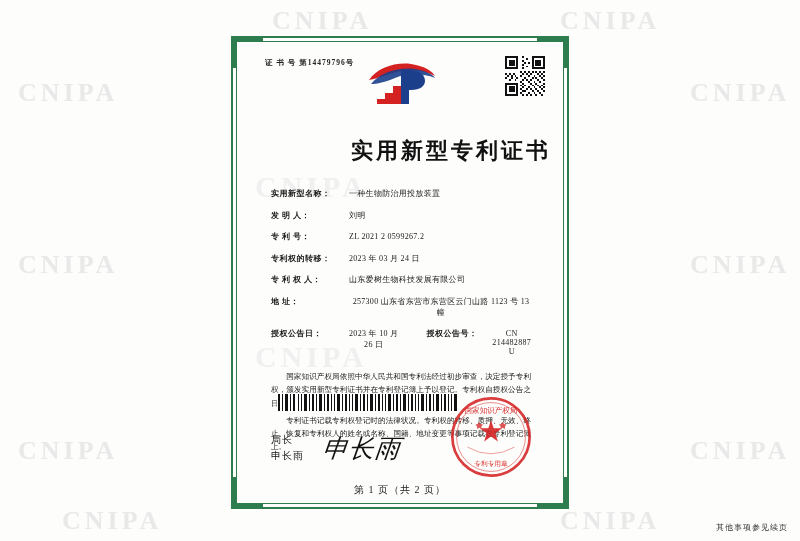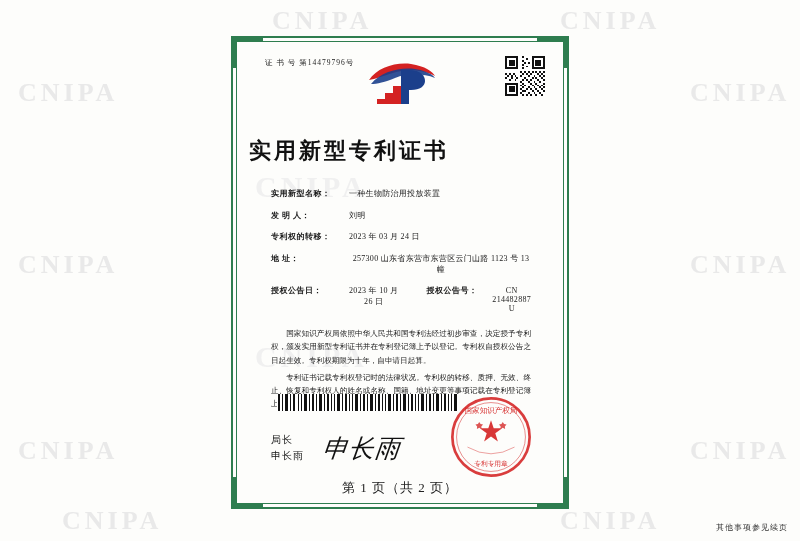--- a/index.html
+++ b/index.html
@@ -79,20 +79,21 @@
     box-sizing: border-box;
   }
 
   .cert-no {
     font-family: "Liberation Serif", serif;
     font-size: 7.5px;
     color: #222;
     letter-spacing: 1px;
     margin-left: 16px;
     margin-top: 6px;
+    font-weight: bold;
   }
 
   
   .qr {
     position: absolute;
     right: 22px;
     top: 18px;
     width: 40px;
     height: 40px;
   }
@@ -106,21 +107,21 @@
     justify-content: center;
   }
   .logo {
     width: 74px;
     height: 44px;
     position: relative;
   }
 
   .title {
     margin-top: 68px;
-    text-align: left;
+    text-align: right;
     font-family: Liberation Serif, serif;
     font-weight: bold;
     font-size: 22px;
     letter-spacing: 3px;
     color: #111;
   }
 
   .fields {
     margin-top: 22px;
     padding-left: 22px;
@@ -199,21 +200,21 @@
     width: 84px;
     height: 84px;
   }
 
   .page-num {
     position: absolute;
     left: 0; right: 0;
     bottom: 10px;
     text-align: center;
     font-family: "Liberation Serif", serif;
-    font-size: 13px;
+    font-size: 10px;
     color: #222;
     letter-spacing: 1px;
   }
 
   .footer-note {
     position: absolute;
     left: 0; right: 12px;
     bottom: 8px;
     text-align: right;
     font-family: "Liberation Serif", serif;
@@ -370,22 +371,30 @@
       <div class="fields">
         <div class="field-row">
           <span class="field-label">实用新型名称：</span>
           <span class="field-value">一种生物防治用投放装置</span>
         </div>
         <div class="field-row">
           <span class="field-label">发 明 人：</span>
           <span class="field-value">刘明</span>
         </div>
         <div class="field-row">
+          <span class="field-label">专 利 号：</span>
+          <span class="field-value">ZL 2021 2 0599267.2</span>
+        </div>
+        <div class="field-row">
           <span class="field-label">专利权的转移：</span>
           <span class="field-value">2023 年 03 月 24 日</span>
+        </div>
+        <div class="field-row">
+          <span class="field-label">专 利 权 人：</span>
+          <span class="field-value">山东爱树生物科技发展有限公司</span>
         </div>
         <div class="field-row">
           <span class="field-label">地      址：</span>
           <span class="field-value">257300 山东省东营市东营区云门山路 1123 号 13 幢</span>
         </div>
         <div class="field-row two">
           <span class="field-label">授权公告日：</span>
           <span class="field-value">2023 年 10 月 26 日</span>
           <span class="field-label second">授权公告号：</span>
           <span class="field-value">CN 214482887 U</span>

